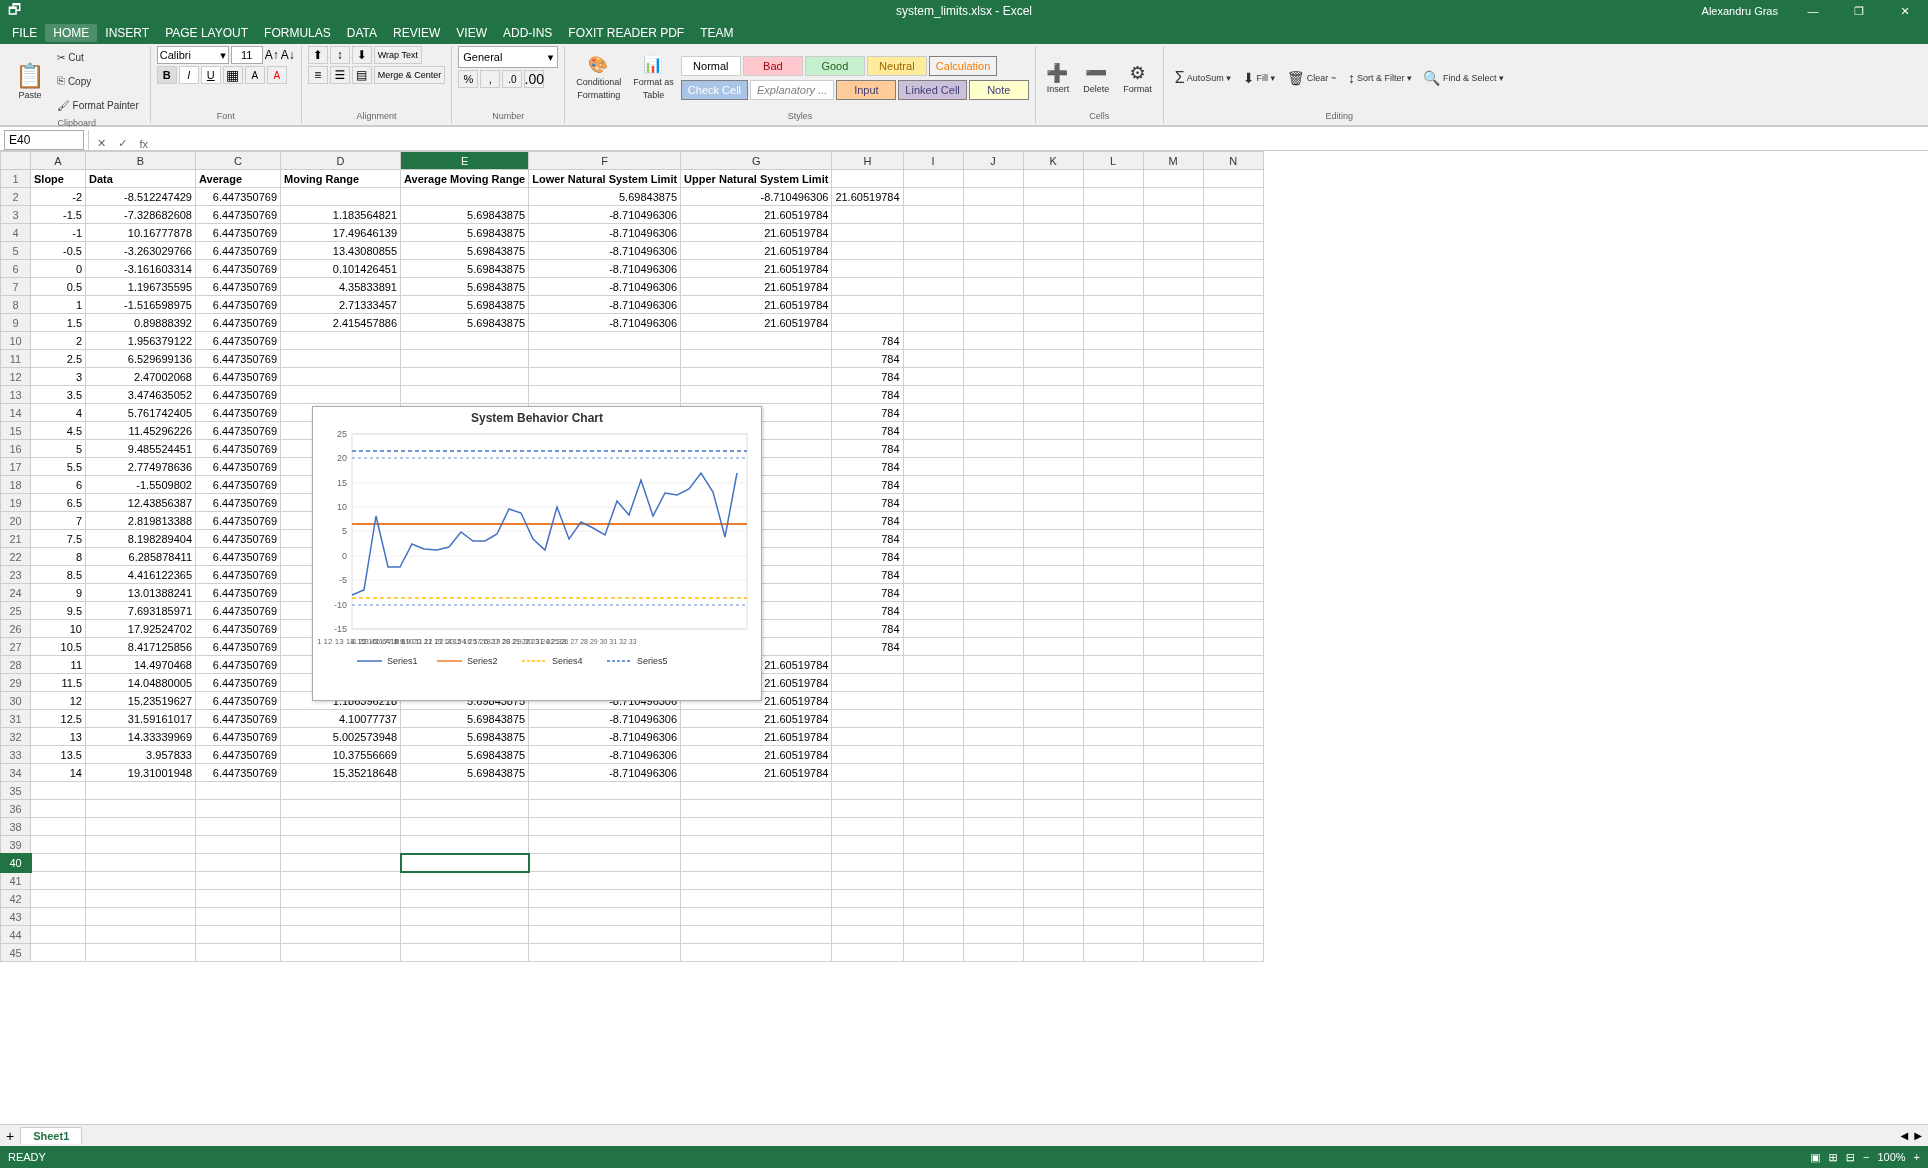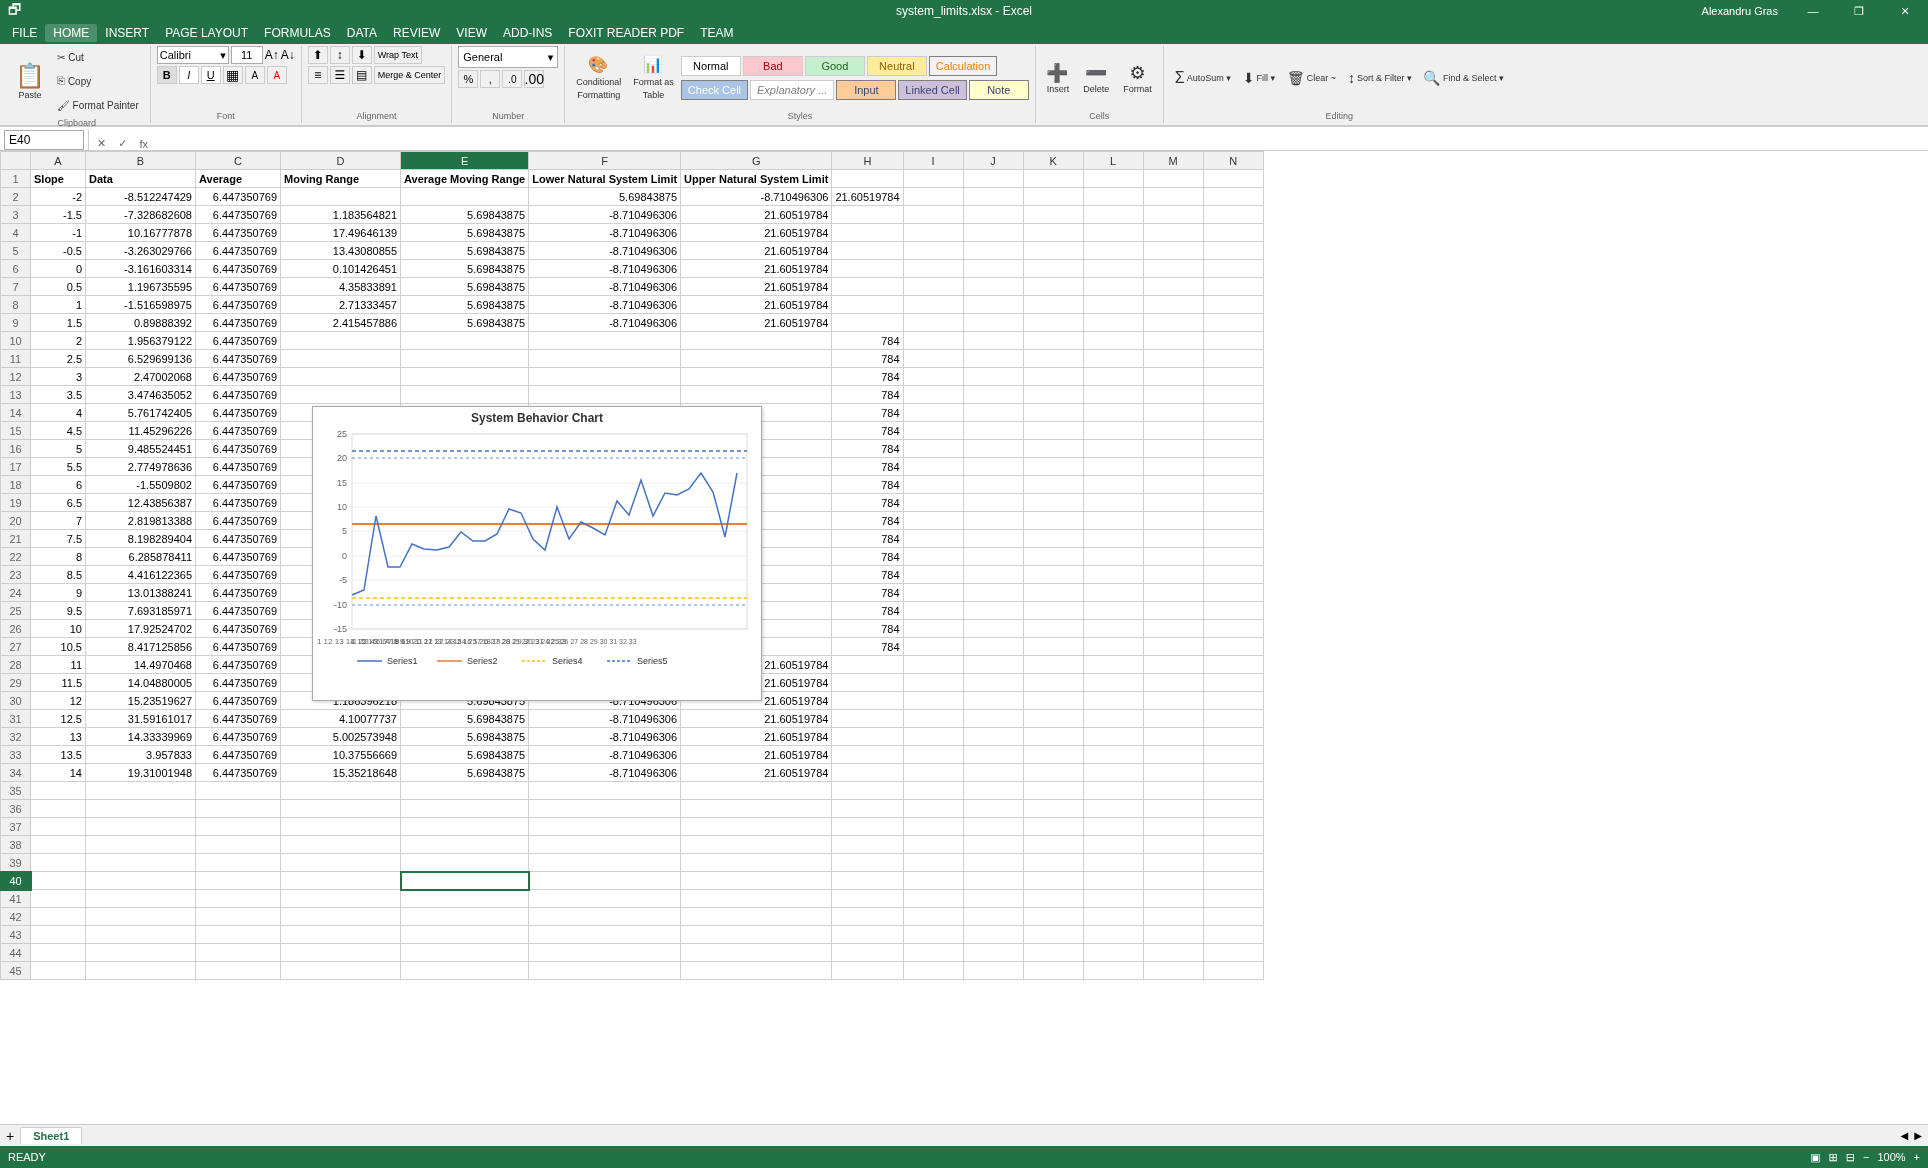--- a/index.html
+++ b/index.html
@@ -1148,37 +1148,20 @@
               <td></td>
               <td></td>
               <td></td>
               <td></td>
               <td></td>
               <td></td>
               <td></td>
             </tr>
           <tr>
               <td class="row-header">36</td>
-              <td></td>
-              <td></td>
-              <td></td>
-              <td></td>
-              <td></td>
-              <td></td>
-              <td></td>
-              <td></td>
-              <td></td>
-              <td></td>
-              <td></td>
-              <td></td>
-              <td></td>
-              <td></td>
-            </tr>
-          <tr>
-              <td class="row-header">37</td>
               <td></td>
               <td></td>
               <td></td>
               <td></td>
               <td></td>
               <td></td>
               <td></td>
               <td></td>
               <td></td>
               <td></td>

